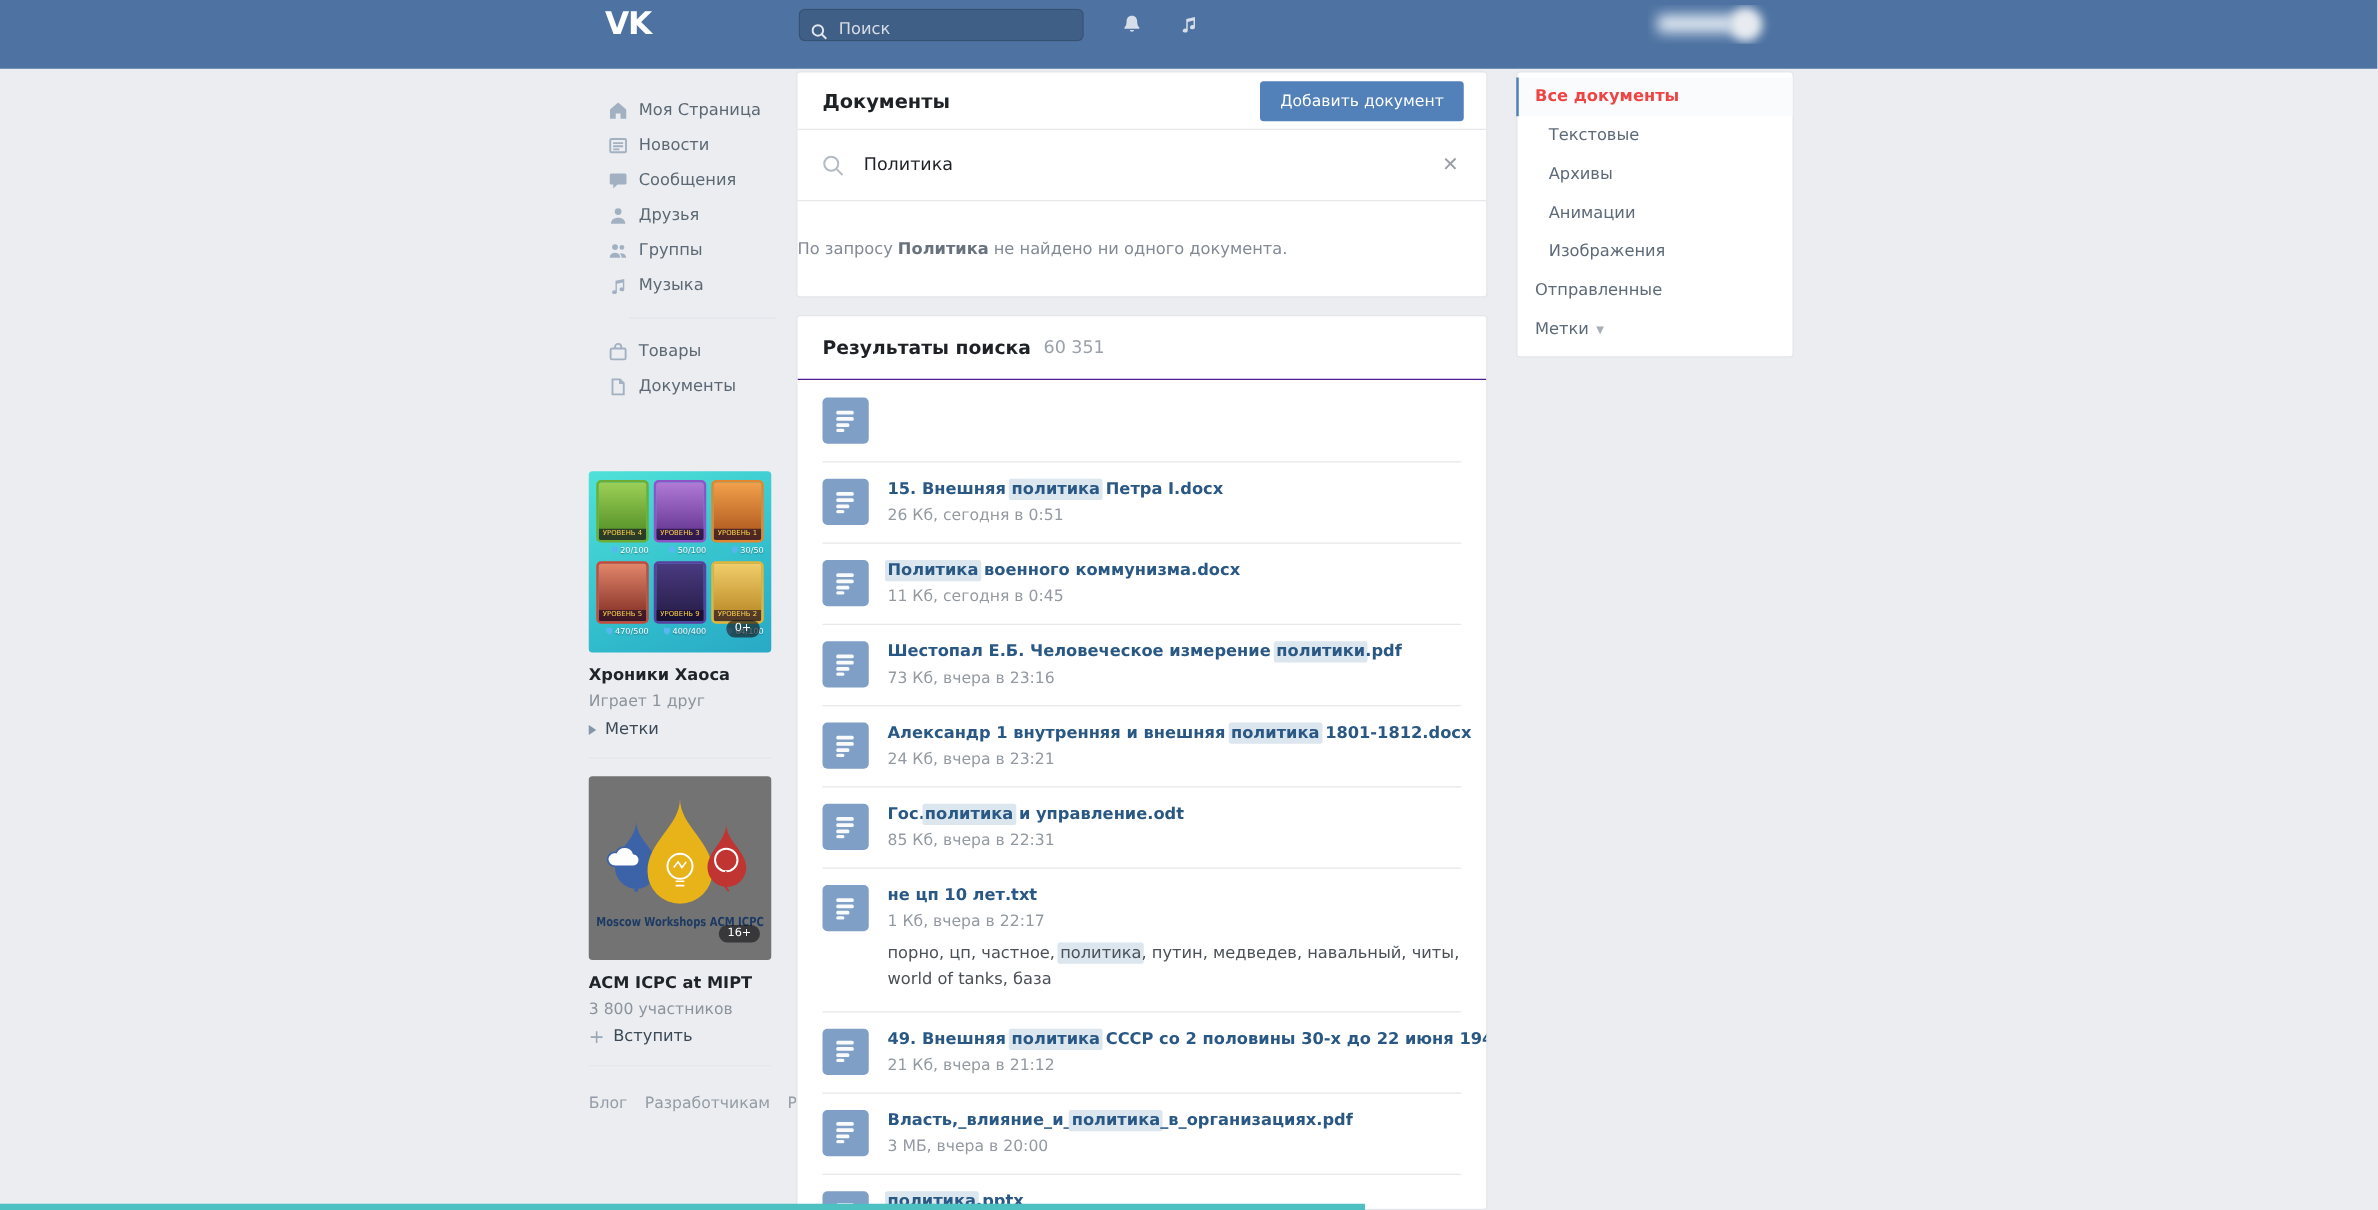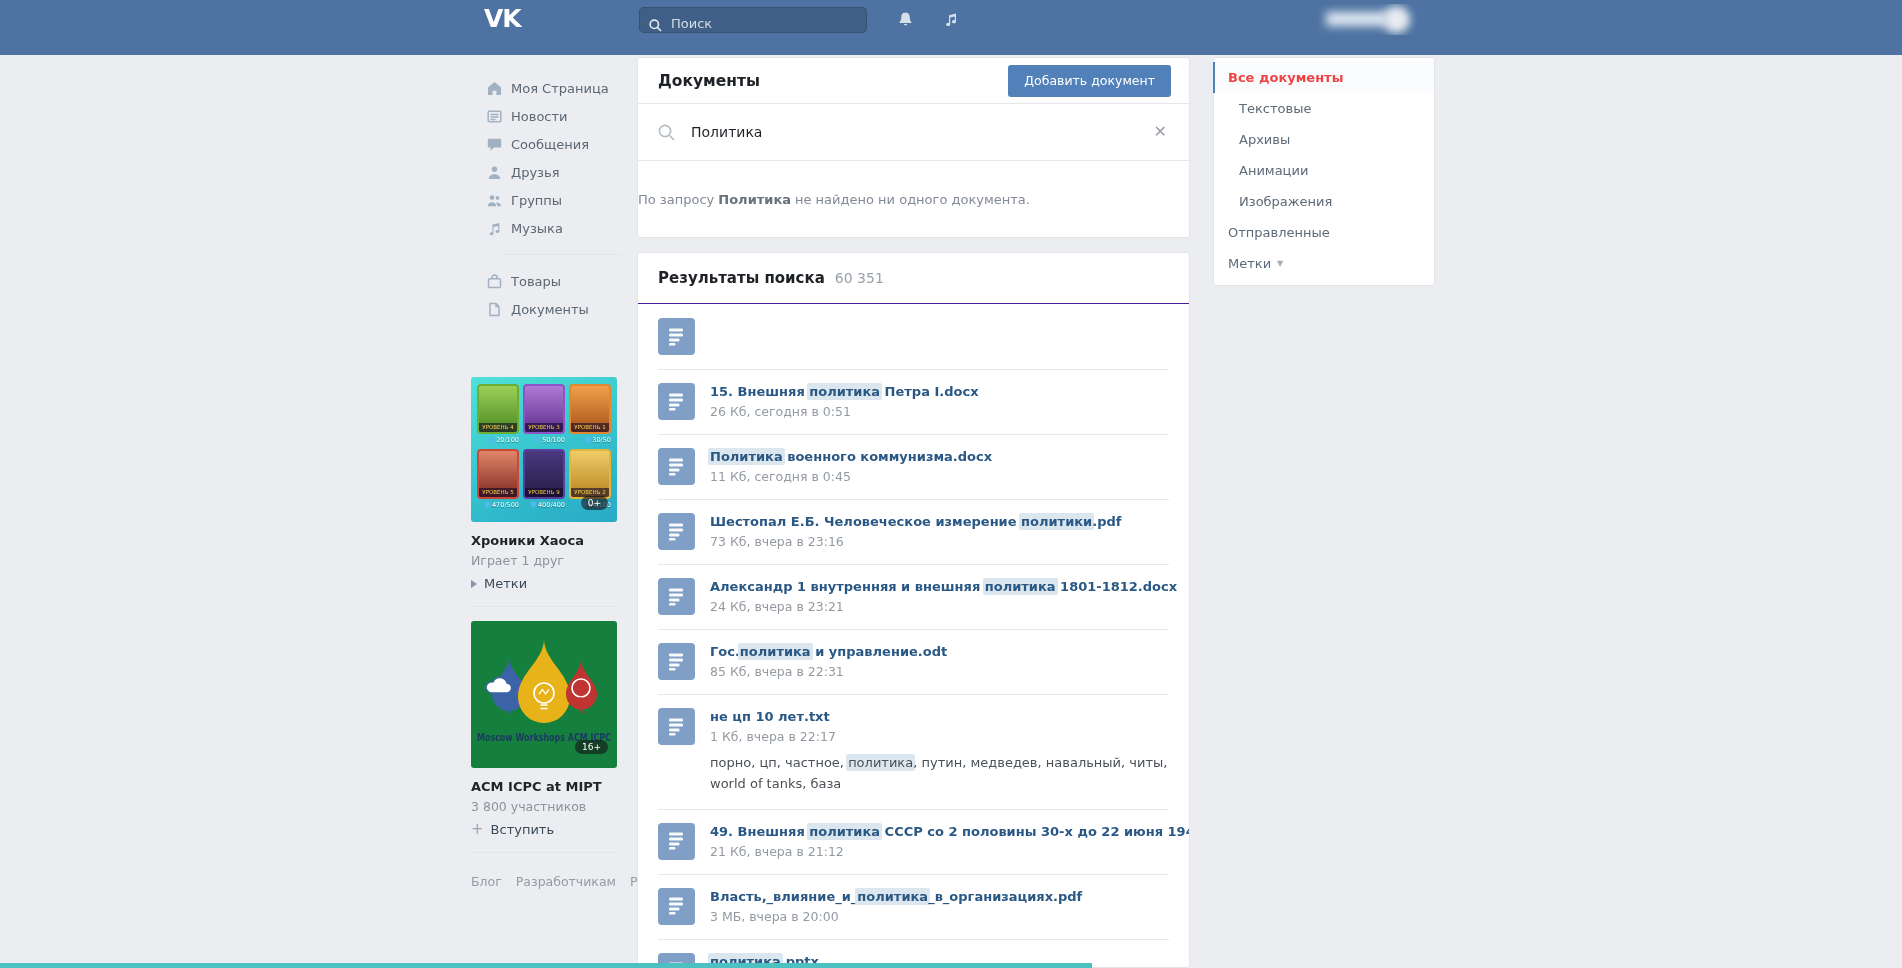--- a/index.html
+++ b/index.html
@@ -46,21 +46,21 @@
   .gprog{margin-top:2px;display:flex;align-items:center;gap:2px;color:#fff;font-size:6.5px;text-shadow:0 1px 1px rgba(0,0,0,.4)}
   .gshield{width:5px;height:6px;background:#58b7ef;clip-path:polygon(0 0,100% 0,100% 60%,50% 100%,0 60%)}
   .age-badge{position:absolute;right:9px;bottom:12px;background:rgba(20,20,25,.62);color:#fff;
     font-size:9px;padding:2px 7px;border-radius:10px}
   .ad-title{margin-top:11px;font-weight:bold;color:#1f2429;font-size:13px;cursor:pointer}
   .ad-sub{margin-top:5px;color:#8b939c;font-size:12.5px}
   .ad-action{margin-top:8px;color:#3c4a57;font-size:13px;display:flex;align-items:center;cursor:pointer}
   .play-tri{width:0;height:0;border-left:6px solid #8496a8;border-top:4px solid transparent;border-bottom:4px solid transparent;margin-right:7px}
   .plus{color:#9aa7b4;margin-right:7px;font-size:15px;line-height:1}
   .ad-divider{border-top:1px solid #e3e6ea;margin:15px 0 14px}
-  .acm{width:146px;height:147px;background:#15803d;border-radius:3px;position:relative;cursor:pointer}
+  .acm{width:146px;height:147px;background:#737373;border-radius:3px;position:relative;cursor:pointer}
   .footer-links{margin-top:17px;color:#939ca5;font-size:12.5px;line-height:24px}
   .footer-links span.lnk{margin-right:14px;cursor:pointer;white-space:nowrap}
   .fchev{color:#aeb5bc;font-size:9px;margin-left:3px}
 
   
   .main{position:absolute;left:637px;top:57px;width:553px}
   .card{background:#fff;border:1px solid #e3e5e9;border-radius:3px}
   .hdr{height:46px;display:flex;align-items:center;justify-content:space-between;padding:0 18px 0 20px;border-bottom:1px solid #e7e8ec}
   .hdr h1{font-size:15.5px;font-weight:bold;margin:0;color:#1e2126}
   .add-btn{background:var(--button);color:#fff;border:none;border-radius:3px;font-size:12.5px;

